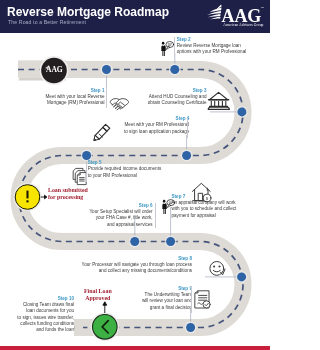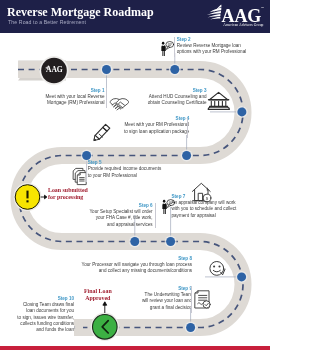--- a/index.html
+++ b/index.html
@@ -1,19 +1,19 @@
 <!DOCTYPE html>
 <html><head>
 <meta charset="utf-8">
 <style>
   html,body{margin:0;padding:0;}
   body{width:270px;height:350px;background:#ffffff;font-family:"Liberation Sans",sans-serif;overflow:hidden;position:relative;}
   #page{position:absolute;left:0;top:0;width:270px;height:350px;background:#fff;}
   .header{position:absolute;left:0;top:0;width:270px;height:33px;background:#1e2048;z-index:20;}
-  .title{position:absolute;left:7px;top:4.5px;font-family:Liberation Serif, serif;font-weight:bold;font-size:12px;color:#ffffff;}
+  .title{position:absolute;left:7px;top:4.5px;font-family:Liberation Sans, sans-serif;font-weight:bold;font-size:12px;color:#ffffff;}
   .subtitle{position:absolute;left:8px;top:18.5px;font-size:5.2px;color:#a9abc3;letter-spacing:0.1px;}
   .logo{position:absolute;right:5px;top:2px;}
   .redbar{position:absolute;left:0;top:346px;width:270px;height:4px;background:#c8203c;z-index:20;}
   svg{display:block;}
   .svgroot{position:absolute;left:0;top:0;z-index:5;}
   .steptxt{position:absolute;z-index:12;}
   .stepnum{font-size:4.6px;font-weight:bold;color:#3f97c6;line-height:6.3px;white-space:nowrap;}
   .stepbody{font-size:4.6px;color:#3a3a3a;line-height:6.4px;white-space:nowrap;}
   .ra{text-align:right;}
   .la{text-align:left;}

